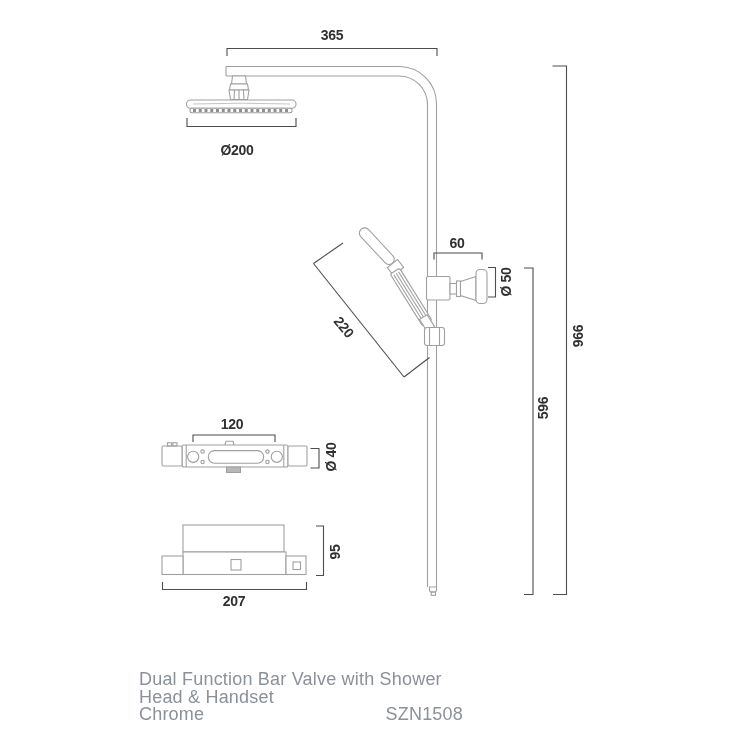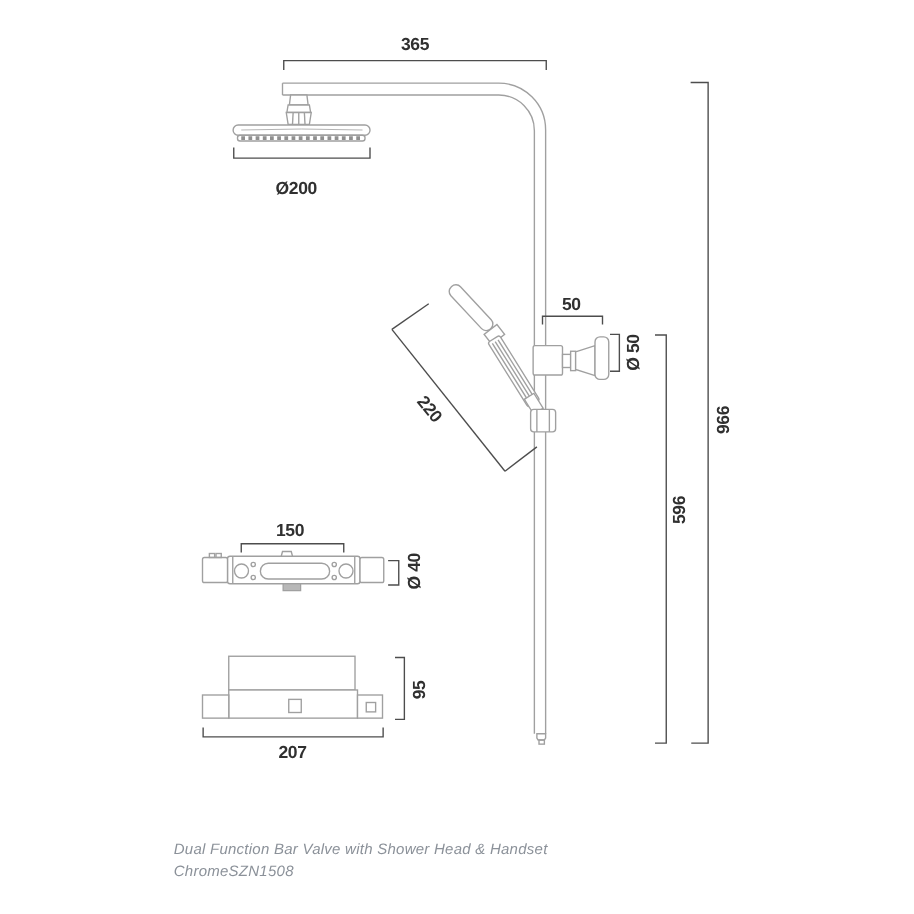--- a/index.html
+++ b/index.html
@@ -29,25 +29,24 @@
   .dim{
     position:absolute;font-weight:bold;font-size:14px;letter-spacing:-0.3px;
     color:var(--dimension-text);white-space:nowrap;
     transform:translate(-50%,-50%);line-height:1;
   }
   .rot-ccw{transform:translate(-50%,-50%) rotate(-90deg);}
   .rot-handset{transform:translate(-50%,-50%) rotate(51deg);}
   
   .caption{
     position:absolute;left:139px;top:671px;width:324px;
-    font-size:12px;line-height:17.5px;color:var(--caption-text);
+    font-size:18px;line-height:17.5px;color:var(--caption-text);
     letter-spacing:0.2px;
-    font-style:italic;
   }
-  .caption-row{display:flex;justify-content:flex-start;}
+  .caption-row{display:flex;justify-content:space-between;}
 </style>
 </head>
 <body>
 
 <div class="canvas">
 
   <svg width="731" height="731" viewBox="0 0 731 731">
 
     <g class="p">
       <path d="M226,66.5 H399 A37.5,37.5 0 0 1 436.5,104 V587"></path>
@@ -139,24 +138,24 @@
       <path d="M310.5,448.5 H319 V468 H310.5"></path>
       <path d="M162.5,582 V589.5 H306.5 V582"></path>
       <path d="M316,526 H323.5 V575.5 H316"></path>
       <path d="M524,268 H533 V594.5 H524"></path>
       <path d="M552.5,66 H566.5 V594.5 H553"></path>
     </g>
   </svg>
 
   <div class="dim" style="left:332px;top:35px">365</div>
   <div class="dim" style="left:237px;top:150px">Ø200</div>
-  <div class="dim" style="left:457px;top:243px">50</div>
+  <div class="dim" style="left:457px;top:243px">60</div>
   <div class="dim rot-ccw" style="left:506px;top:282px">Ø 50</div>
   <div class="dim rot-handset" style="left:344px;top:327px">220</div>
-  <div class="dim" style="left:232px;top:424px">150</div>
+  <div class="dim" style="left:232px;top:424px">120</div>
   <div class="dim rot-ccw" style="left:331px;top:457px">Ø 40</div>
   <div class="dim" style="left:234px;top:601px">207</div>
   <div class="dim rot-ccw" style="left:334.5px;top:552px">95</div>
   <div class="dim rot-ccw" style="left:543px;top:408px">596</div>
   <div class="dim rot-ccw" style="left:578px;top:336px">966</div>
 
   <div class="caption">
     <div>Dual Function Bar Valve with Shower Head &amp; Handset</div>
     <div class="caption-row">
       <span>Chrome</span>

